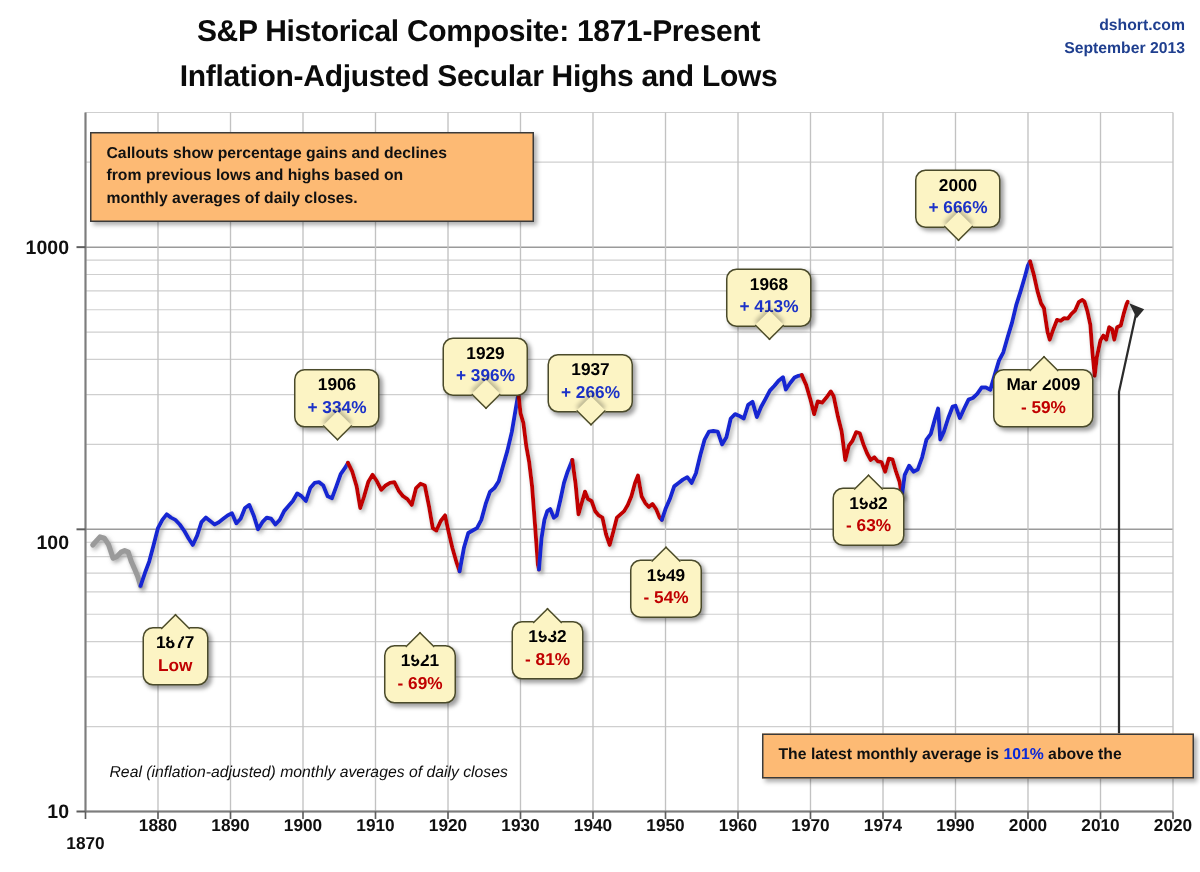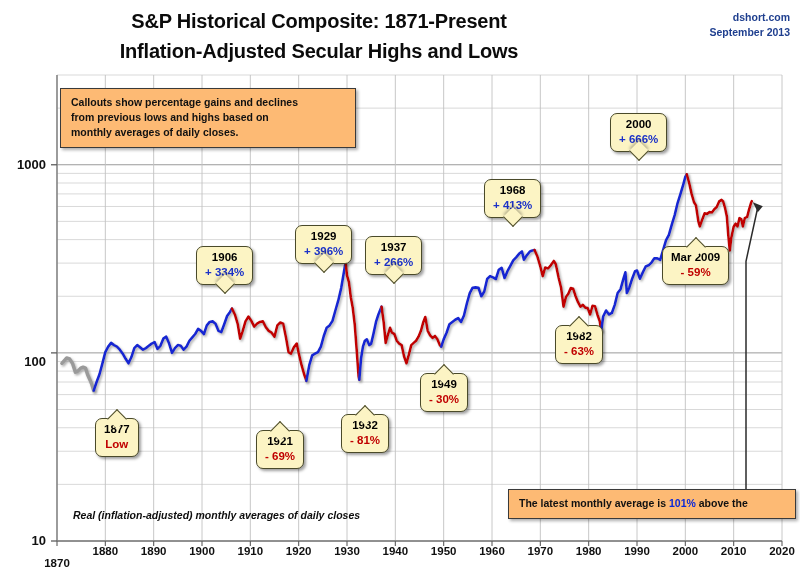--- a/index.html
+++ b/index.html
@@ -135,21 +135,21 @@
   #note-top { left: 60px; top: 88px; width: 274px; }
   #note-bottom { left: 508px; top: 489px; width: 266px; }
   .hl-up { color: #0a28d8; font-weight: bold; }
   .hl-down { color: #c00000; font-weight: bold; }
 
   .footnote {
     position: absolute;
     left: 73px;
     top: 509px;
     font-size: 10.5px;
-    font-weight: bold;
+    font-weight: normal;
     font-style: italic;
     color: #0d0d0d;
   }
   svg { display: block; }
 </style>
 </head>
 <body>
 
 <div id="chart-root">
 
@@ -263,21 +263,21 @@
       <div class="xtick-label" style="left: 105.333px;">1880</div>
       <div class="xtick-label" style="left: 153.667px;">1890</div>
       <div class="xtick-label" style="left: 202px;">1900</div>
       <div class="xtick-label" style="left: 250.333px;">1910</div>
       <div class="xtick-label" style="left: 298.667px;">1920</div>
       <div class="xtick-label" style="left: 347px;">1930</div>
       <div class="xtick-label" style="left: 395.333px;">1940</div>
       <div class="xtick-label" style="left: 443.667px;">1950</div>
       <div class="xtick-label" style="left: 492px;">1960</div>
       <div class="xtick-label" style="left: 540.333px;">1970</div>
-      <div class="xtick-label" style="left: 588.667px;">1980</div>
+      <div class="xtick-label" style="left: 588.667px;">1974</div>
       <div class="xtick-label" style="left: 637px;">1990</div>
       <div class="xtick-label" style="left: 685.333px;">2000</div>
       <div class="xtick-label" style="left: 733.667px;">2010</div>
       <div class="xtick-label" style="left: 782px;">2020</div>
     </div>
 
   <div class="note-box" id="note-top">
     <div>Callouts show percentage gains and declines</div>
     <div>from previous lows and highs based on</div>
     <div>monthly averages of daily closes.</div>
@@ -315,21 +315,21 @@
         <span class="c-pct down">- 81%</span>
         <div class="tail up-tail"></div>
       </div>
       <div class="callout" style="left: 365px; top: 236px;">
         <span class="c-year">1937</span>
         <span class="c-pct up">+ 266%</span>
         <div class="tail down-tail"></div>
       </div>
       <div class="callout" style="left: 420px; top: 373px;">
         <span class="c-year">1949</span>
-        <span class="c-pct down">- 30%</span>
+        <span class="c-pct down">- 54%</span>
         <div class="tail up-tail"></div>
       </div>
       <div class="callout" style="left: 484px; top: 179px;">
         <span class="c-year">1968</span>
         <span class="c-pct up">+ 413%</span>
         <div class="tail down-tail"></div>
       </div>
       <div class="callout" style="left: 555px; top: 325px;">
         <span class="c-year">1982</span>
         <span class="c-pct down">- 63%</span>

